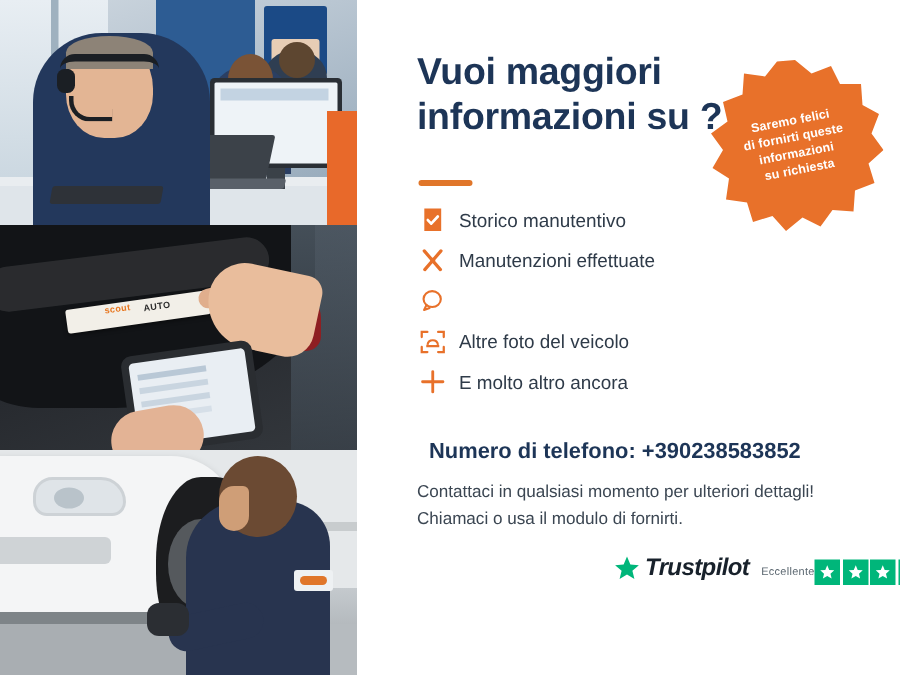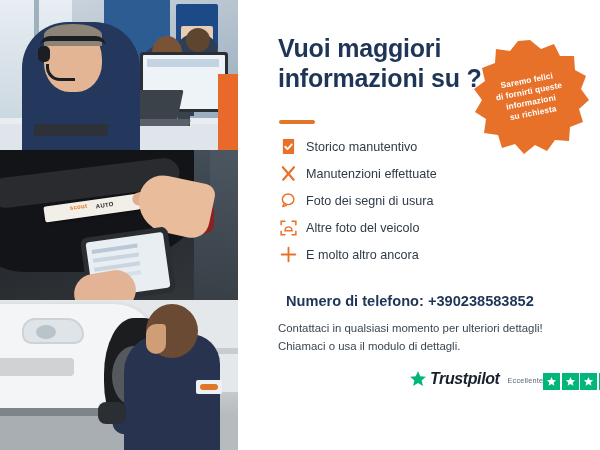--- a/index.html
+++ b/index.html
@@ -242,21 +242,20 @@
         <span class="lbl">Manutenzioni effettuate</span>
       </div>
 
       <div class="li">
         <span class="ic">
           <svg width="17" height="17" viewBox="0 0 18 18">
             <ellipse cx="8.6" cy="7.8" rx="6.1" ry="5.6" fill="none" stroke="#e8712a" stroke-width="1.5"></ellipse>
             <path d="M4.6 11.9l-1.7 3.6 3.9-1.4" fill="none" stroke="#e8712a" stroke-width="1.5" stroke-linecap="round" stroke-linejoin="round"></path>
           </svg>
         </span>
-        <span class="lbl">Foto dei segni di usura</span>
       </div>
 
       <div class="li">
         <span class="ic">
           <svg width="17" height="16" viewBox="0 0 18 17">
             <path d="M1.2 5V1.4h4M12.8 1.4h4V5M16.8 12v3.6h-4M5.2 15.6h-4V12" fill="none" stroke="#e8712a" stroke-width="1.6" stroke-linecap="round"></path>
             <path d="M4.4 10.7h9.2v1.5H4.4z" fill="#e8712a"></path>
             <path d="M5.3 10.5c.3-2 1-3.2 3.7-3.2s3.4 1.2 3.7 3.2" fill="none" stroke="#e8712a" stroke-width="1.5"></path>
           </svg>
         </span>
@@ -273,21 +272,21 @@
       </div>
 
     </div>
 
     <div class="phone">
       <span>Numero di telefono:</span>
       <span>+390238583852</span>
     </div>
     <div class="sub">
       <div>Contattaci in qualsiasi momento per ulteriori dettagli!</div>
-      <div>Chiamaci o usa il modulo di dettagli.</div>
+      <div>Chiamaci o usa il modulo di fornirti.</div>
     </div>
 
     <div class="tp">
       <div class="tplogo">
         <svg width="18" height="18" viewBox="0 0 20 20">
           <path d="M10 1.2l2.5 5.8 6.3.5-4.8 4.1 1.5 6.1L10 14.4 4.5 17.7 6 11.6 1.2 7.5l6.3-.5z" fill="#00b67a"></path>
         </svg>
         <span class="tpname">Trustpilot</span>
       </div>
       <div class="tpright">

